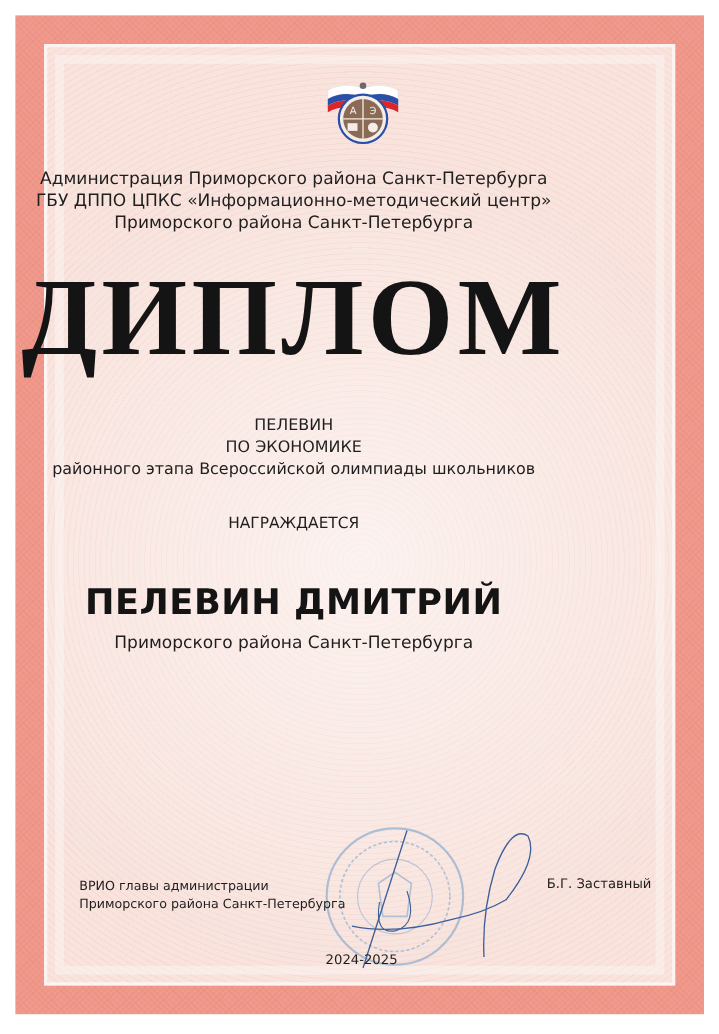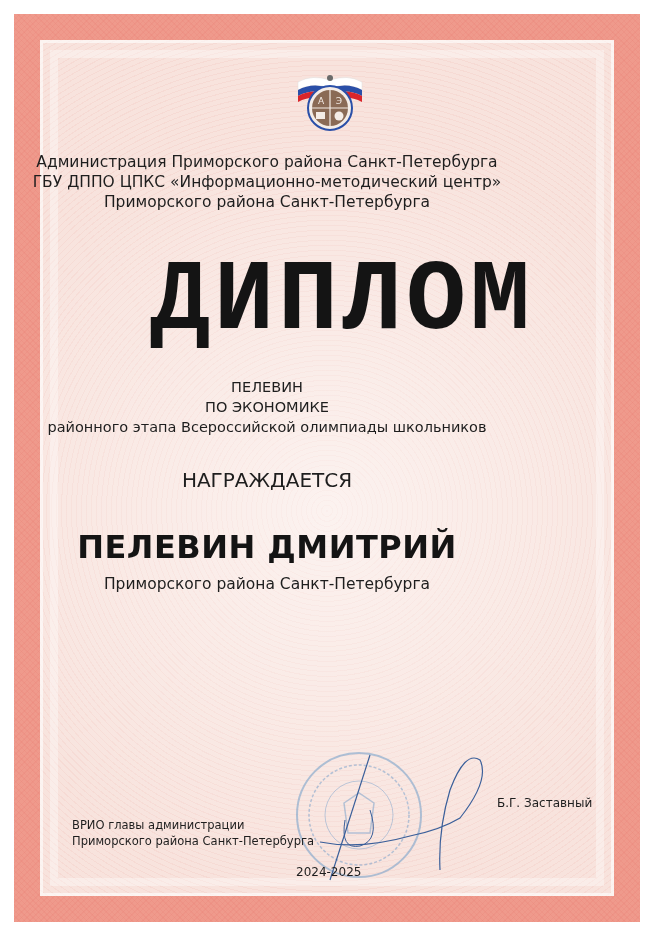--- a/index.html
+++ b/index.html
@@ -26,29 +26,29 @@
     position: absolute; left: 10px; right: 10px; top: 10px; bottom: 10px;
     border: 8px solid rgba(255,255,255,0.35);
     pointer-events: none;
   }
   .logo {
     position: absolute; left: 292px; top: 68px; width: 76px; height: 66px;
   }
   .center { position: absolute; left: 0; width: 534px; text-align: center; }
   .org { top: 152px; font-size: 15.5px; line-height: 20px; color: #1e1e1e; }
   .title {
-    top: 247px; font-size: 100px; font-weight: bold; letter-spacing: 4px;
-    line-height: 110px; color: #141414; font-family: Liberation Mono, monospace; text-align: right;
+    top: 234px; font-size: 100px; font-weight: bold; letter-spacing: 4px;
+    line-height: 110px; color: #141414; font-family: Liberation Serif, serif;
   }
   .subtitle { top: 377px; font-size: 14.5px; line-height: 20px; color: #1e1e1e; }
-  .awarded { top: 468px; font-size: 20px; color: #1e1e1e; }
+  .awarded { top: 468px; font-size: 14px; color: #1e1e1e; }
   .name { top: 528px; font-size: 32px; font-weight: bold; color: #141414; letter-spacing: 0.5px; text-align: center; }
   .school { top: 574px; font-size: 15.5px; line-height: 21px; color: #1e1e1e; }
   .sign-left {
-    position: absolute; left: 72px; top: 797px; font-size: 11.5px; line-height: 16px; color: #1e1e1e; margin-top: 20px;
+    position: absolute; left: 72px; top: 797px; font-size: 11.5px; line-height: 16px; color: #1e1e1e;
   }
   .sign-right {
     position: absolute; left: 497px; top: 796px; font-size: 12px; font-weight: normal; color: #1e1e1e;
   }
   .year {
     position: absolute; left: 296px; top: 865px; font-size: 12px; font-weight: normal; color: #1e1e1e;
   }
   .stamp { position: absolute; left: 292px; top: 748px; width: 134px; height: 134px; }
   .signature { position: absolute; left: 300px; top: 750px; width: 220px; height: 140px; }
 </style>

